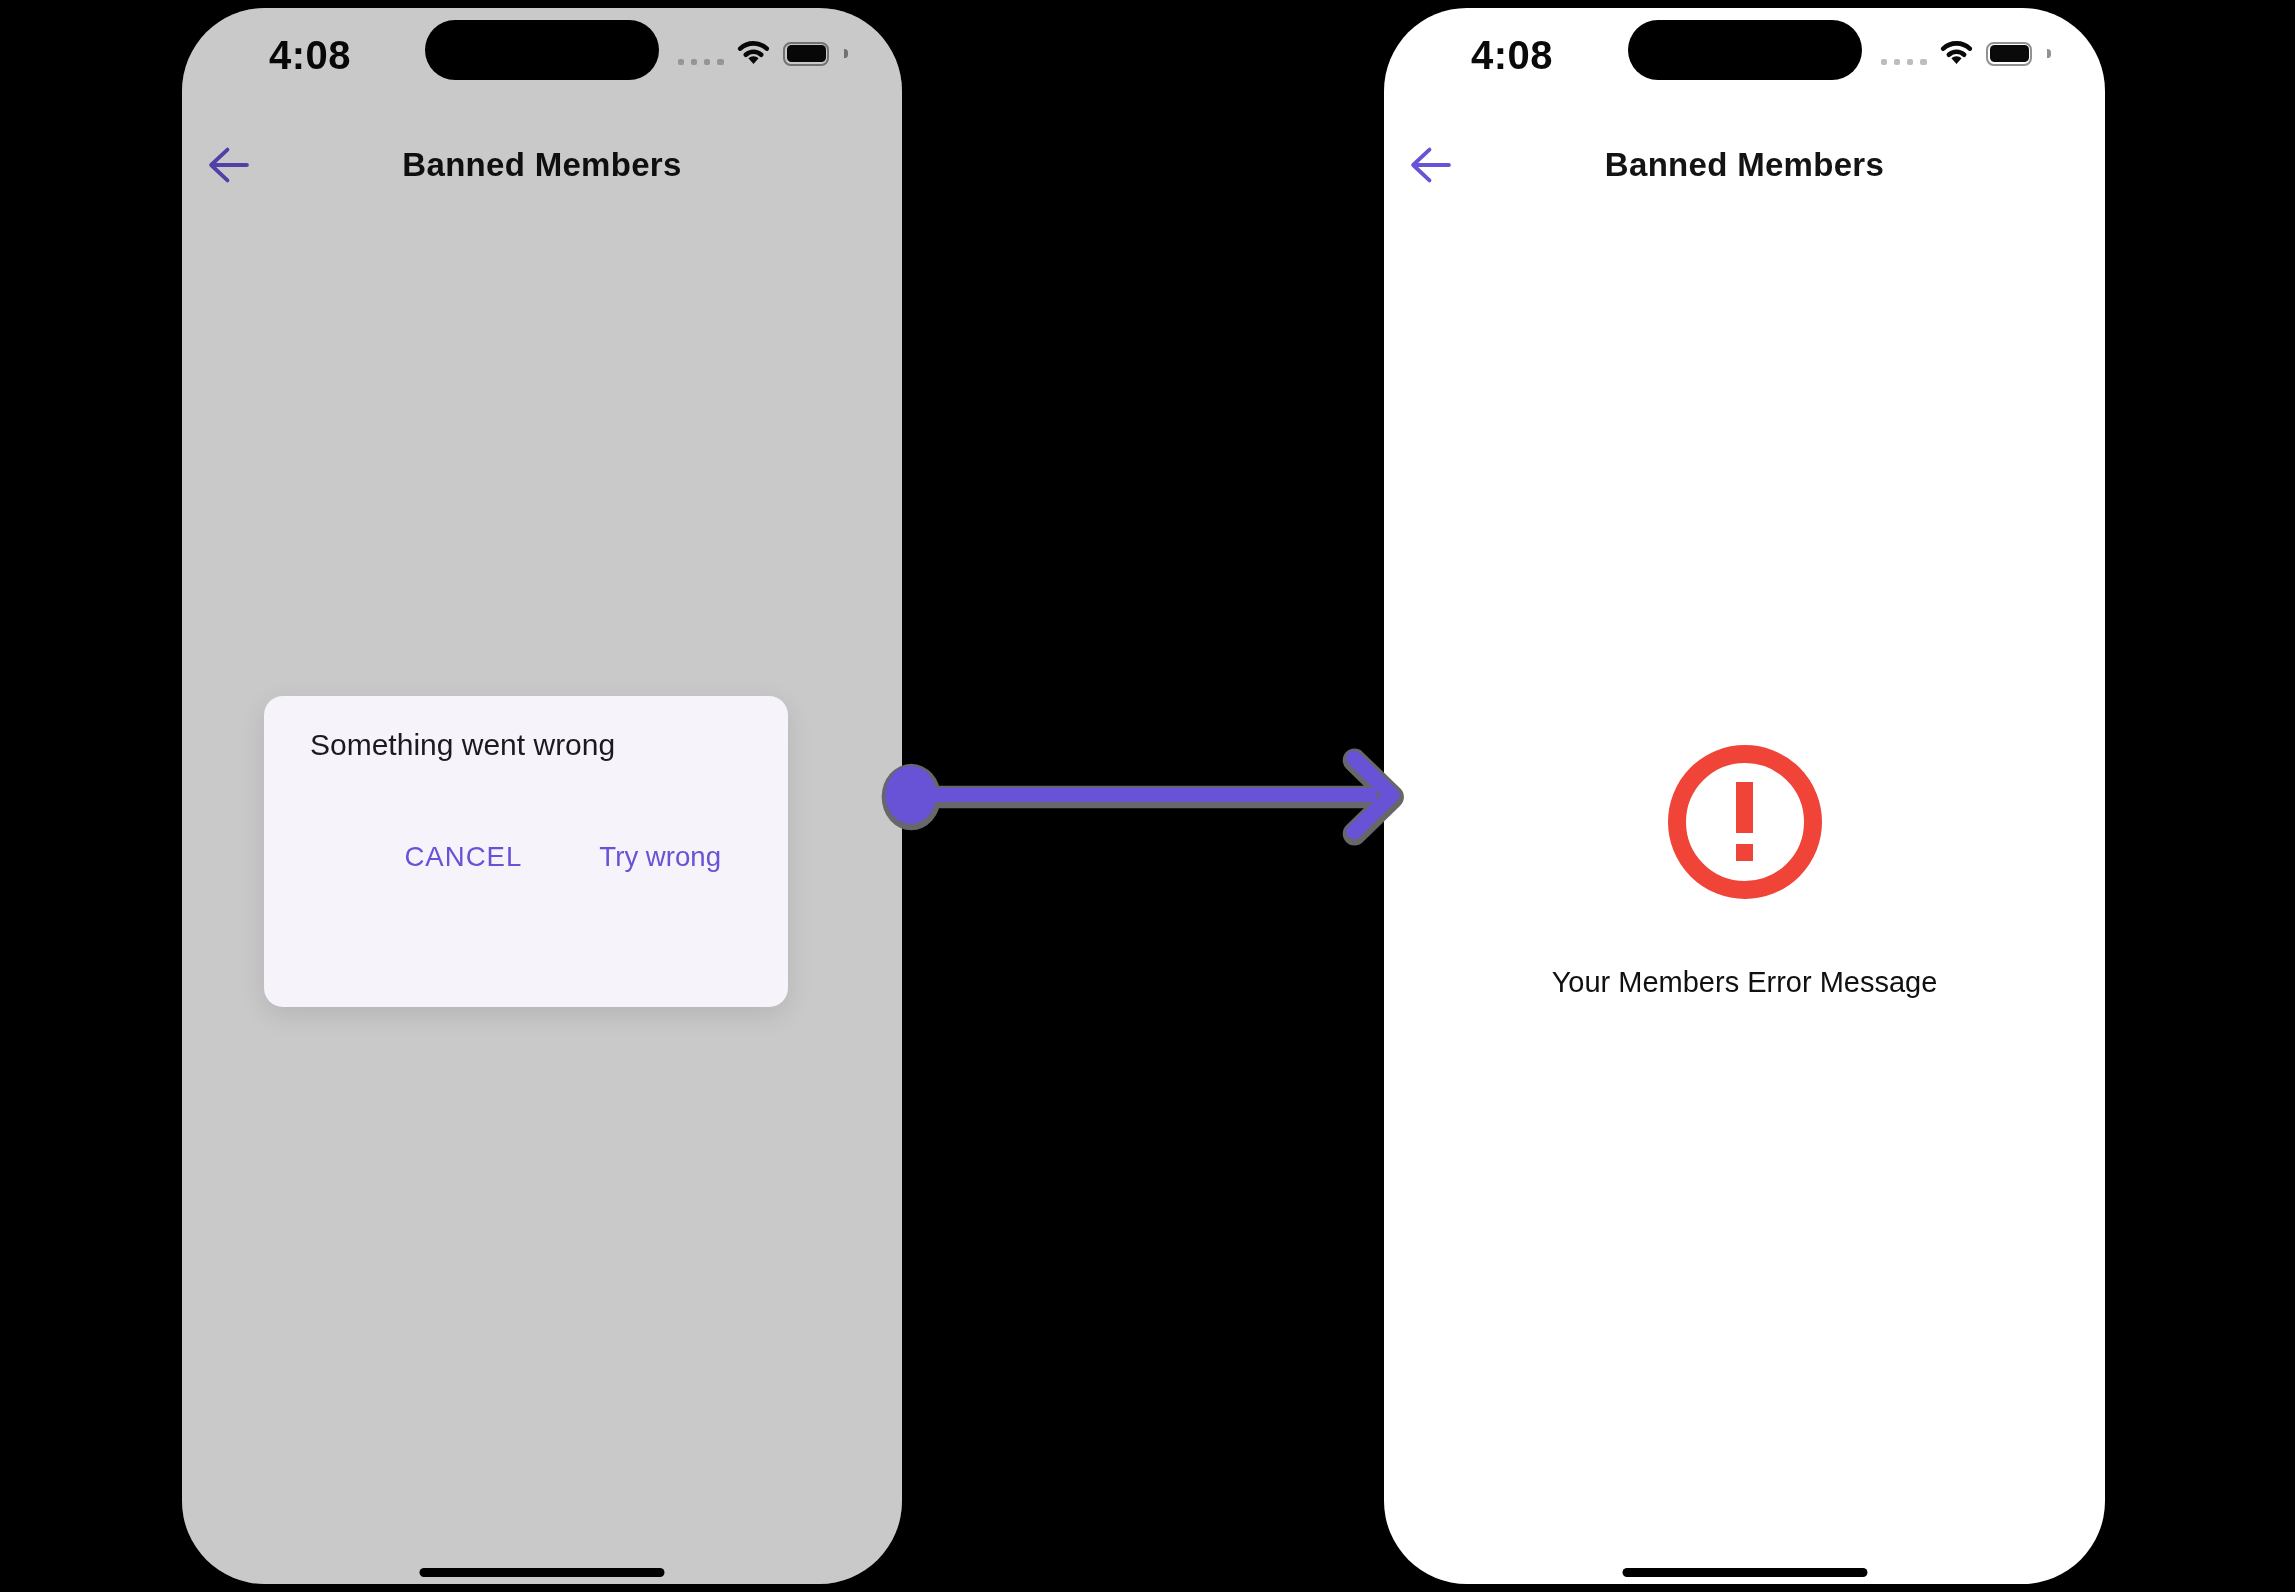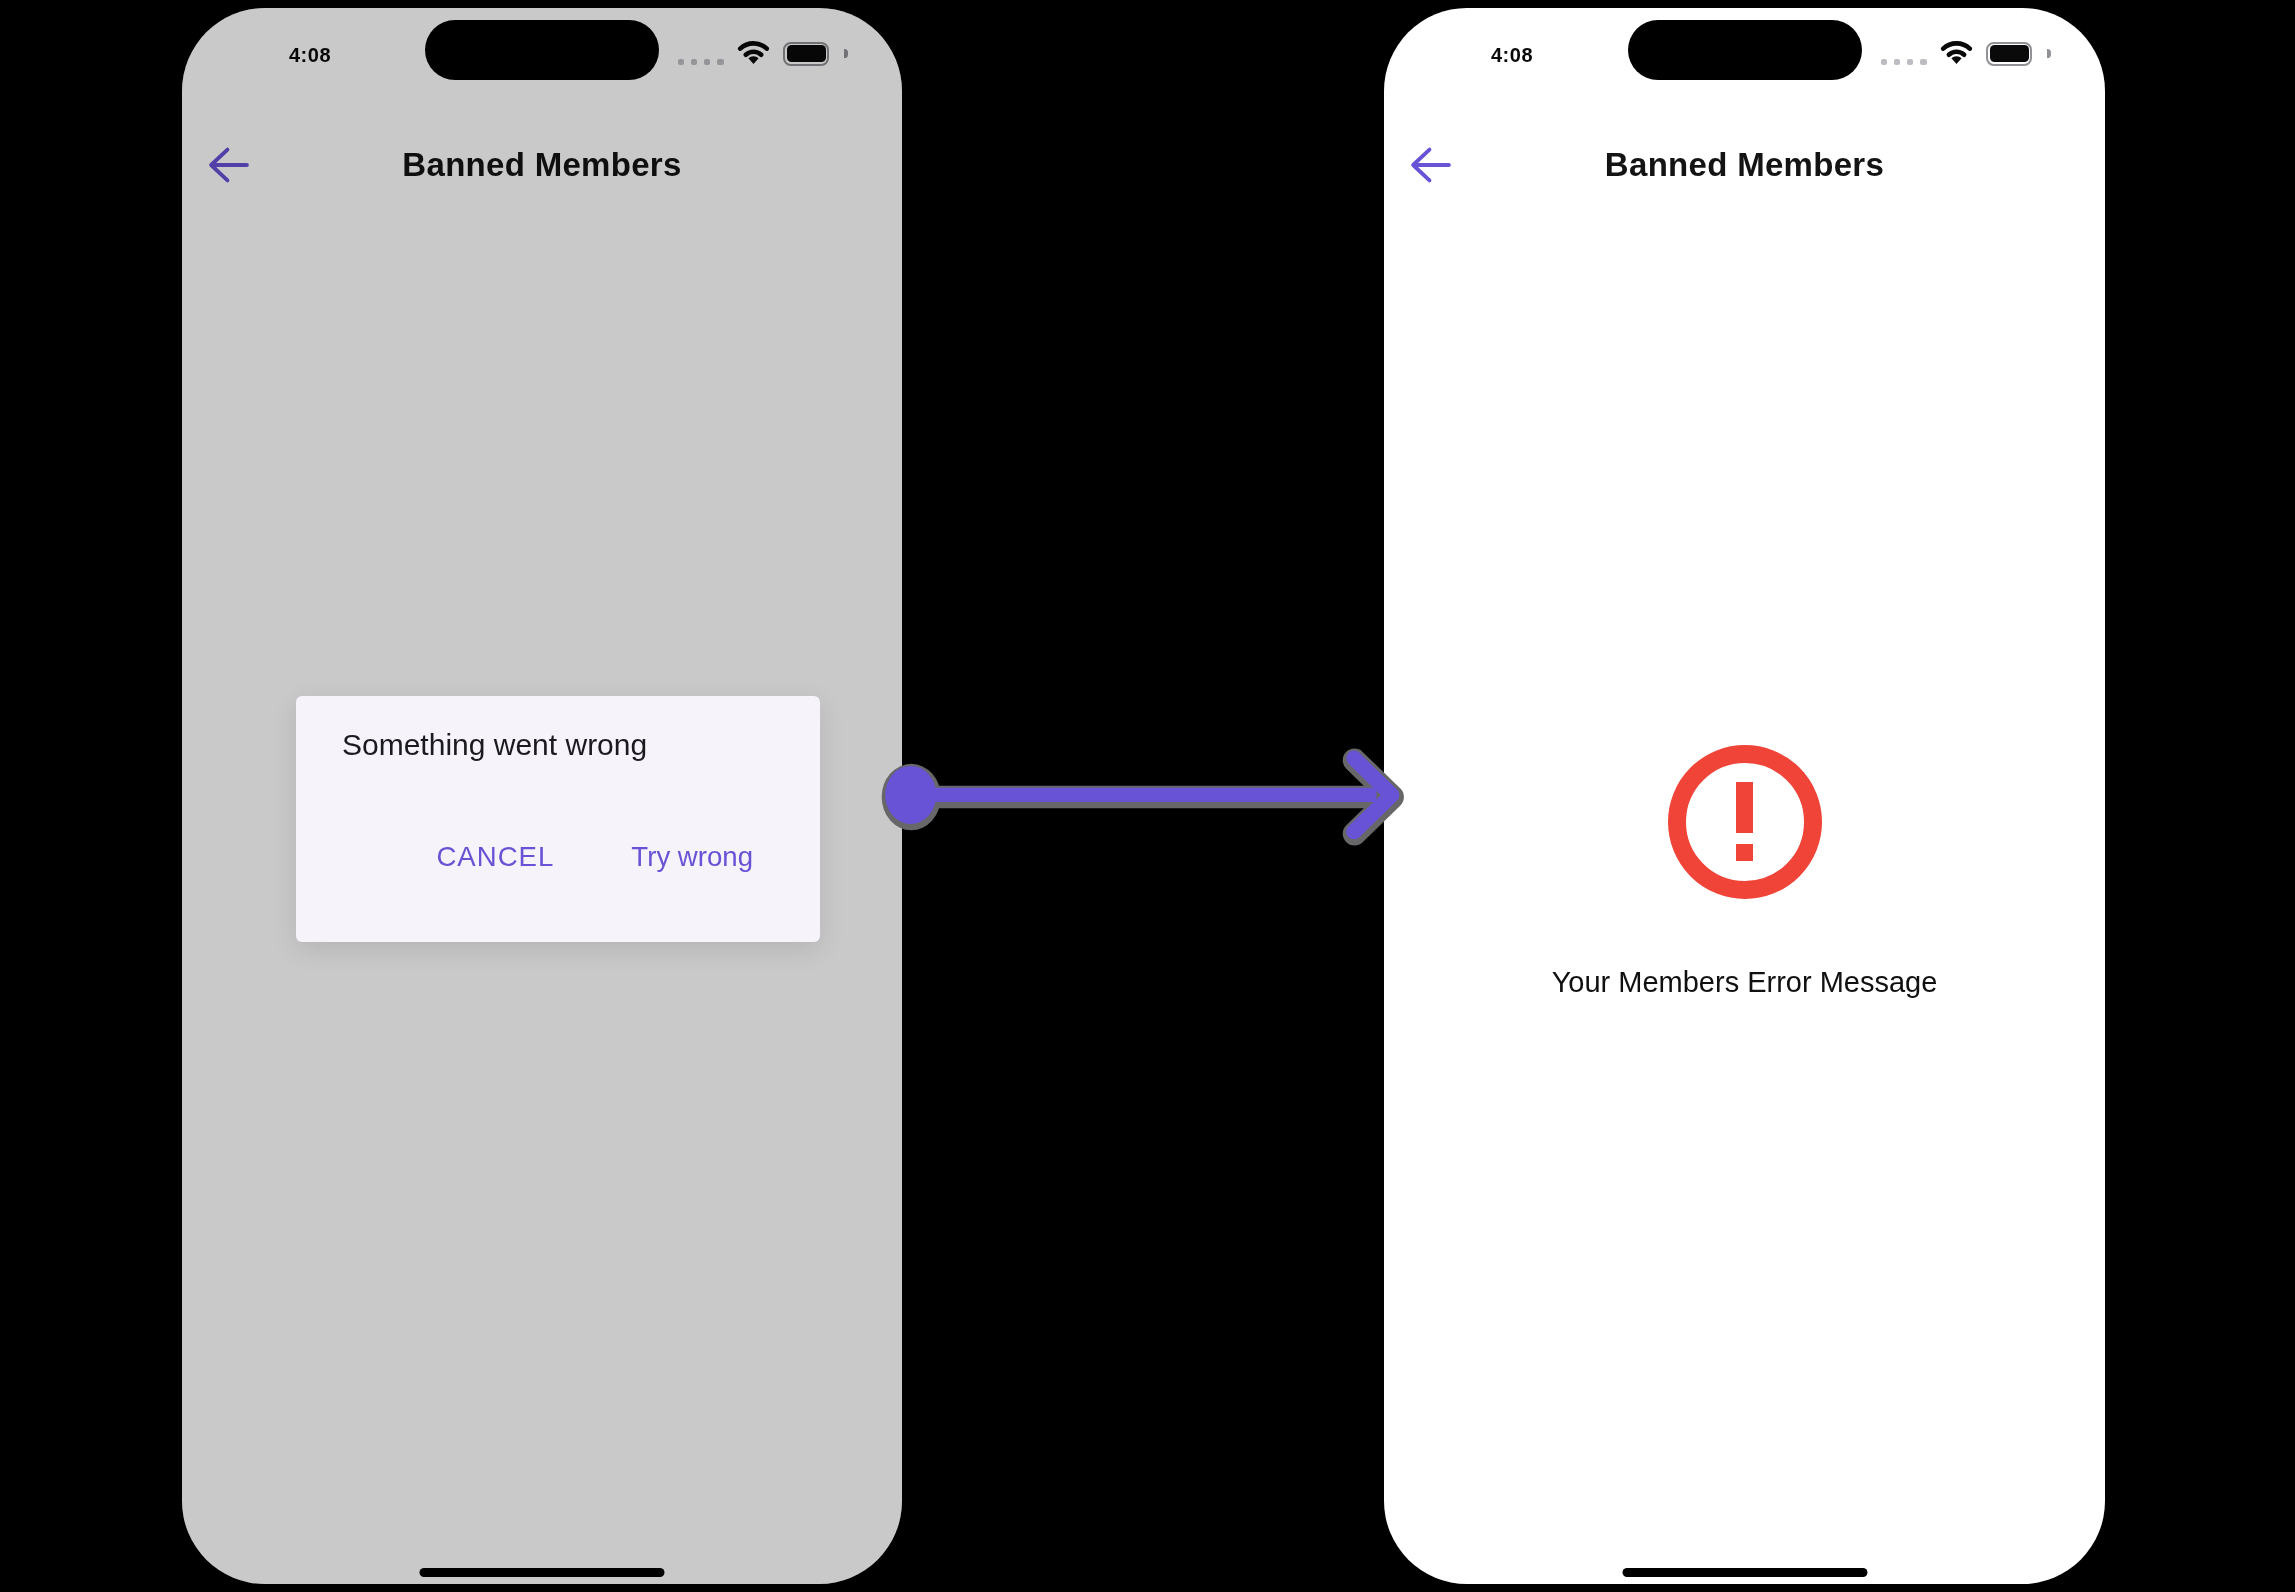--- a/index.html
+++ b/index.html
@@ -25,21 +25,21 @@
   .phone{
     position:absolute;top:7.7px;width:720px;height:1576px;
     background:var(--screen-bg);border-radius:83px;overflow:hidden;z-index:1;
   }
   .phone.left{left:182px;}
   .phone.right{left:1384px;width:721px;}
 
   
   .status-time{
     position:absolute;top:29px;left:87px;width:82px;height:36px;line-height:36px;
-    text-align:center;font-size:20px;font-weight:700;color:var(--status-black);letter-spacing:0.5px;
+    text-align:center;font-size:40px;font-weight:700;color:var(--status-black);letter-spacing:0.5px;
   }
   .dynamic-island{
     position:absolute;top:12.8px;left:50%;transform:translateX(-50%);
     width:234px;height:60px;background:#000;border-radius:31px;
   }
   .status-icons{
     position:absolute;top:34px;right:54px;height:24px;
     display:flex;align-items:center;gap:13.3px;
   }
   .cell-dots{display:flex;gap:7.1px;margin-top:17.4px;}
@@ -55,22 +55,22 @@
     background:transparent;border:none;cursor:pointer;padding:2px;
   }
   .nav-title{
     position:absolute;top:138px;left:0;right:0;text-align:center;
     font-size:33px;font-weight:700;color:var(--title-color);letter-spacing:0.3px;
   }
 
   
   .scrim{position:absolute;inset:0;background:var(--scrim);z-index:5;}
   .dialog{
-    position:absolute;left:114px;top:688px;width:524px;height:246px;
-    background:var(--dialog-bg);border-radius:6px;z-index:6;
+    position:absolute;left:82px;top:688px;width:524px;height:311px;
+    background:var(--dialog-bg);border-radius:19px;z-index:6;
     box-shadow:0 7.1px 25.5px rgba(0,0,0,0.10);
   }
   .dialog-title{
     position:absolute;left:46px;top:32px;
     font-size:30px;font-weight:400;color:var(--dialog-text);
   }
   .dialog-actions{
     position:absolute;top:147px;right:67px;display:flex;gap:77px;align-items:center;
   }
   .dialog-actions button{

